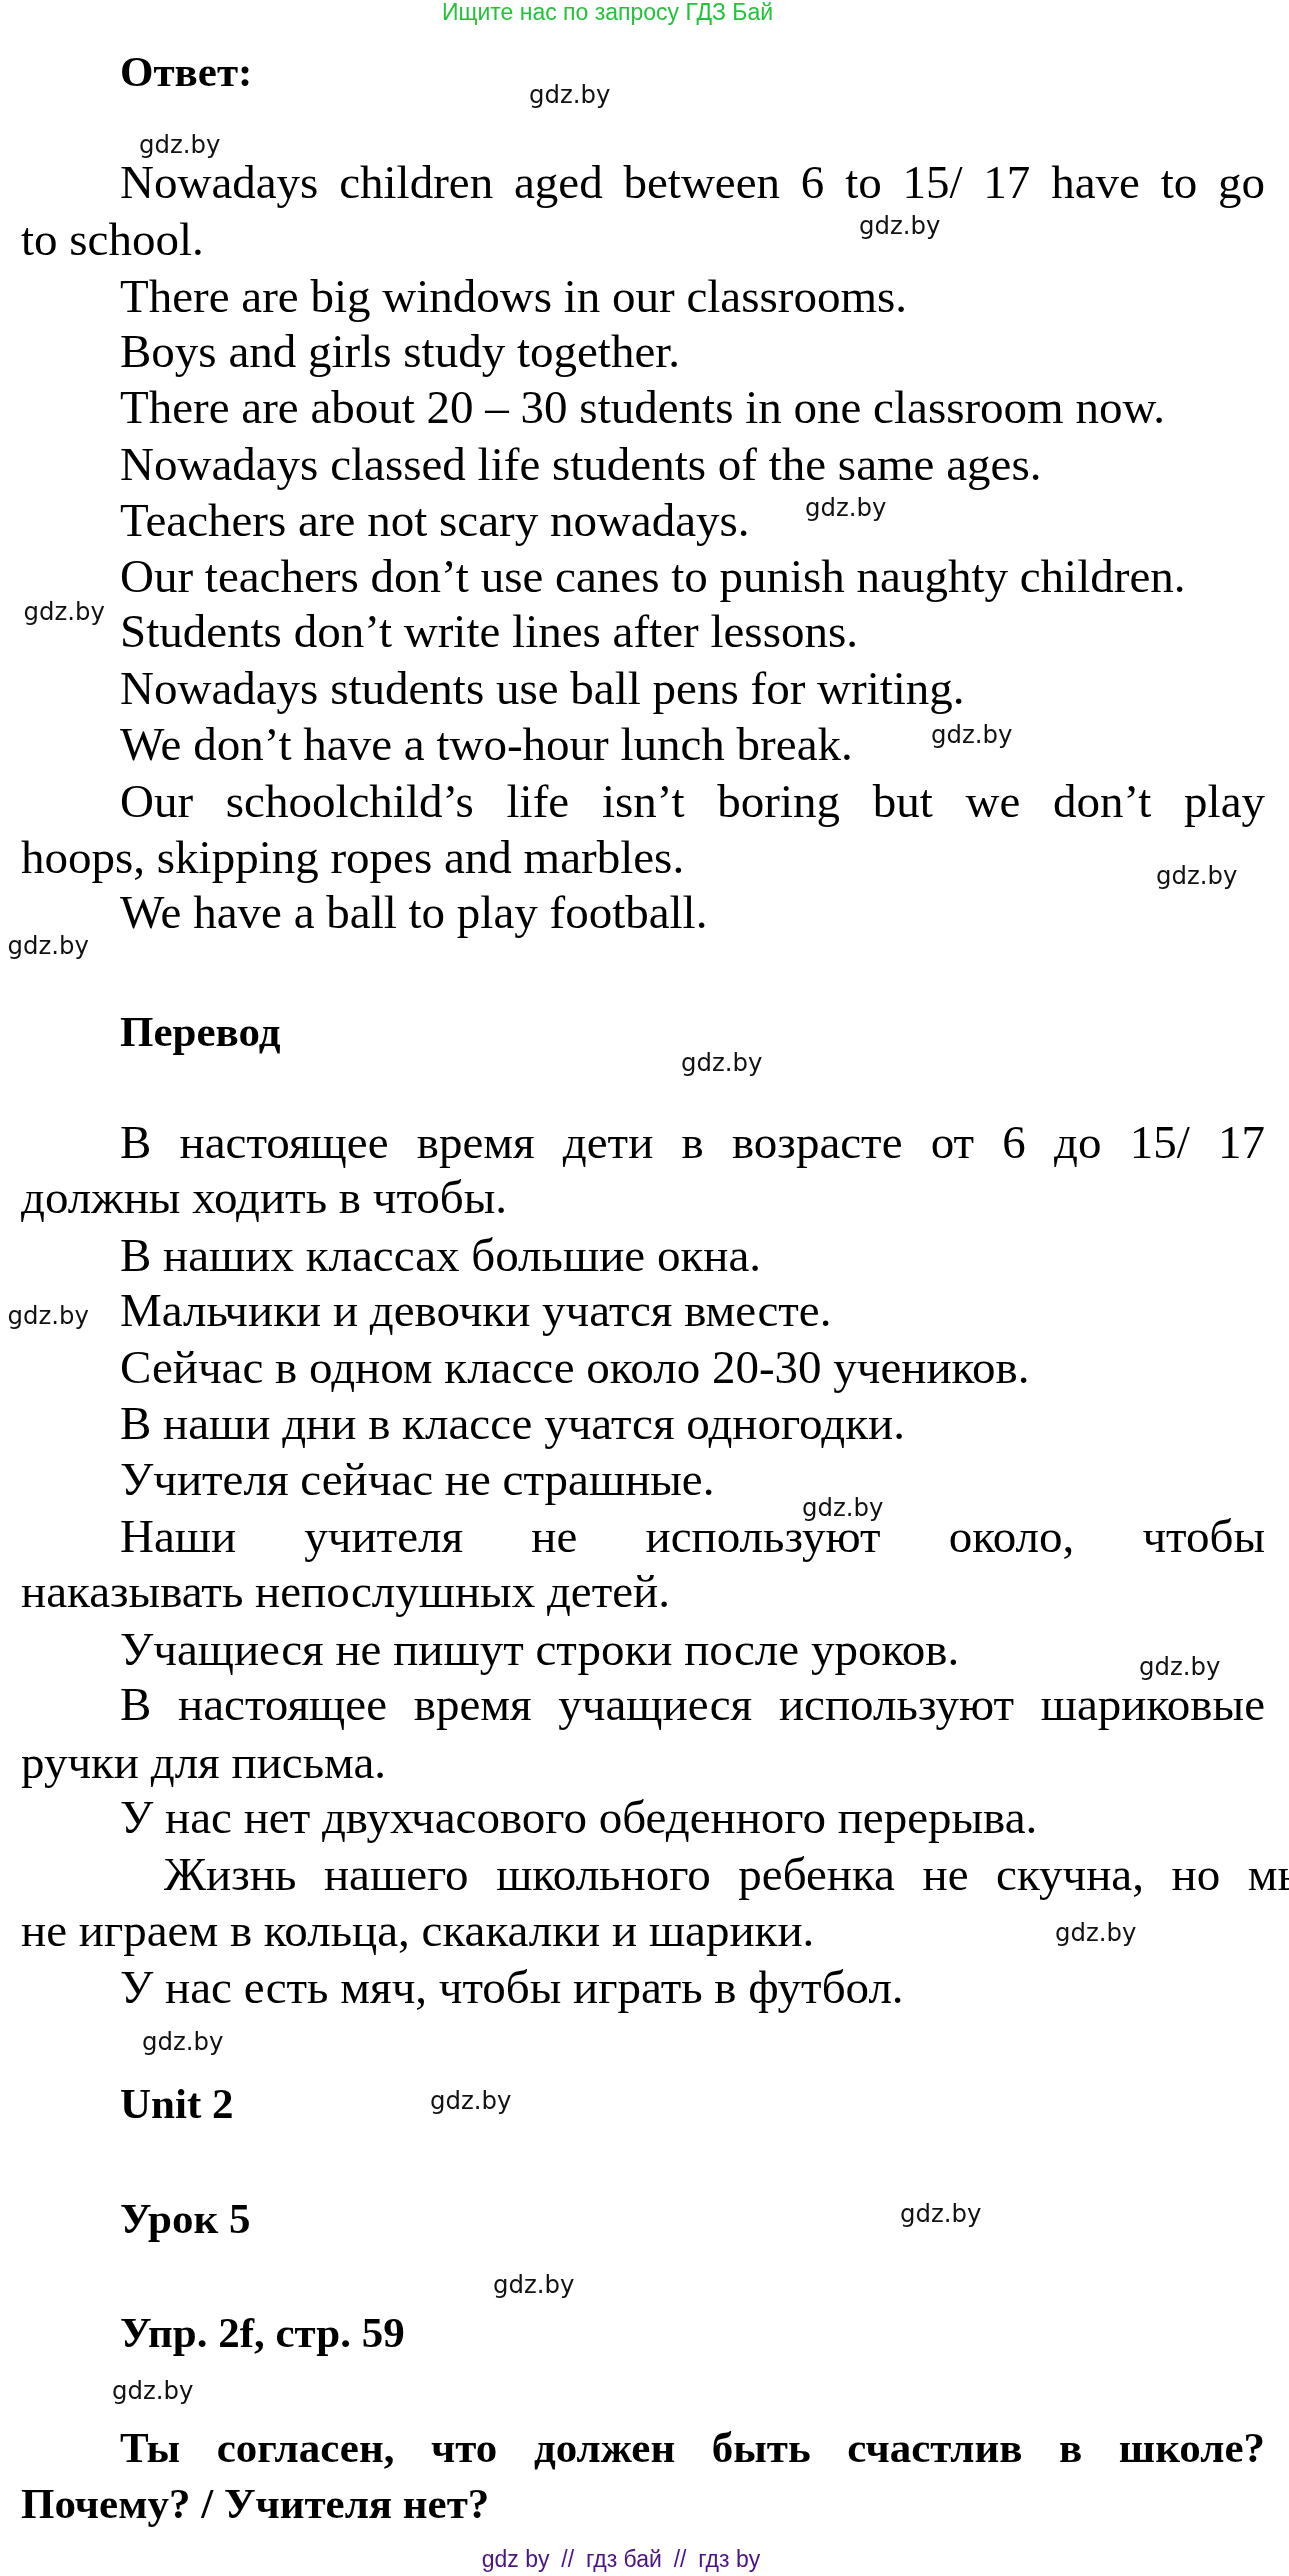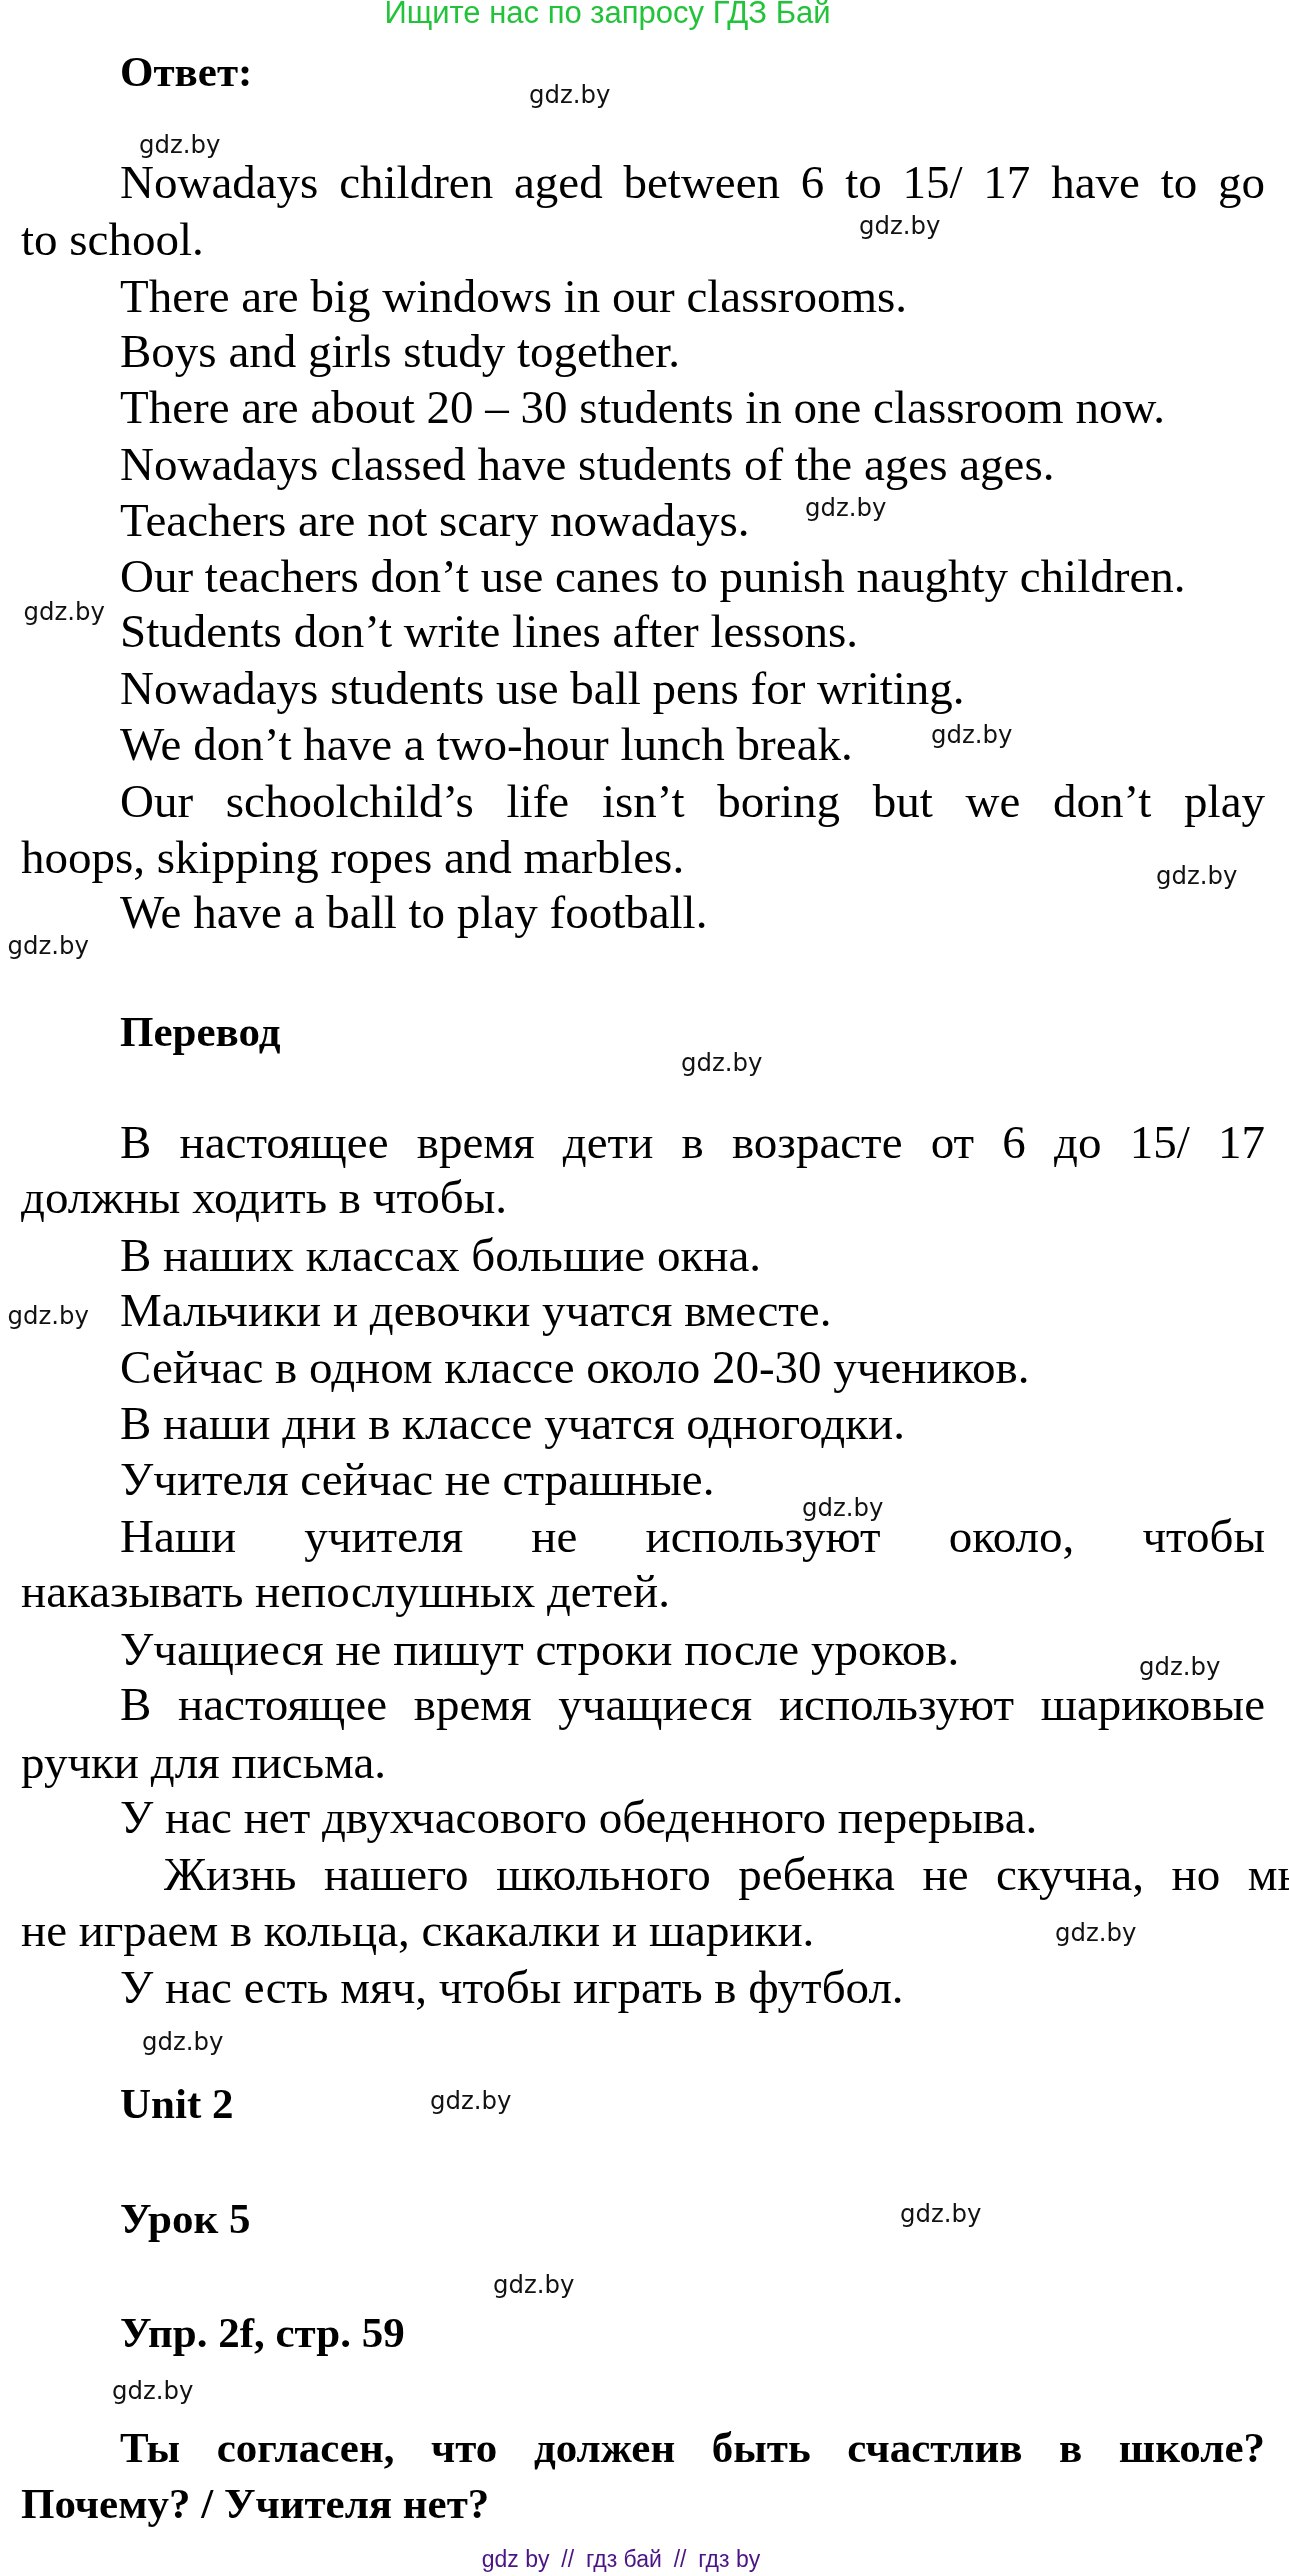--- a/index.html
+++ b/index.html
@@ -1,39 +1,39 @@
 <!DOCTYPE html>
 <html style="font-size:13.5px"><head>
 <meta charset="utf-8">
 <style>
   html, body { margin: 0; padding: 0; background: #ffffff; }
   body { width: 1290px; height: 2576px; position: relative; overflow: hidden; }
   .abs { position: absolute; white-space: nowrap; }
-  .banner { left: 0; width: 1215px; text-align: center; font-family: "Liberation Sans", sans-serif; font-size: 31px; line-height: 25px; }
+  .banner { left: 0; width: 1215px; text-align: center; font-family: "Liberation Sans", sans-serif; font-size: 23px; line-height: 25px; }
   .heading { font-family: "Liberation Serif", serif; font-weight: bold; font-size: 43px; line-height: 54px; color: #000; }
   .line { font-family: "Liberation Serif", serif; font-size: 47px; line-height: 56px; color: #000; }
   .just { left: 120px; width: 1145px; text-align: justify; text-align-last: justify; white-space: normal; }
   .just-b { left: 120px; width: 1145px; text-align: justify; text-align-last: justify; white-space: normal; }
   .wm { font-family: "DejaVu Sans", sans-serif; font-size: 24.4px; line-height: 27px; color: #111; }
   .footer { left: 0; width: 1242px; text-align: center; font-family: "Liberation Sans", sans-serif; font-size: 23px; line-height: 25px; }
   .footer span.sep { margin: 0 11.8px; }
 </style>
 </head>
 <body>
 
 <div class="abs banner" style="top:0px;color:#22c33a;">Ищите нас по запросу ГДЗ Бай</div>
 
 <div class="abs heading" style="left:120px;top:45px;">Ответ:</div>
 
 <div class="abs line just" style="top:154px;">Nowadays children aged between 6 to 15/ 17 have to go</div>
 <div class="abs line" style="left:21px;top:211px;">to school.</div>
 <div class="abs line" style="left:120px;top:268px;">There are big windows in our classrooms.</div>
 <div class="abs line" style="left:120px;top:323px;">Boys and girls study together.</div>
 <div class="abs line" style="left:120px;top:379px;">There are about 20 – 30 students in one classroom now.</div>
-<div class="abs line" style="left:120px;top:436px;">Nowadays classed have students of the ages ages.</div>
+<div class="abs line" style="left:120px;top:436px;">Nowadays classed life students of the same ages.</div>
 <div class="abs line" style="left:120px;top:492px;">Teachers are not scary nowadays.</div>
 <div class="abs line" style="left:120px;top:548px;">Our teachers don’t use canes to punish naughty children.</div>
 <div class="abs line" style="left:120px;top:603px;">Students don’t write lines after lessons.</div>
 <div class="abs line" style="left:120px;top:660px;">Nowadays students use ball pens for writing.</div>
 <div class="abs line" style="left:120px;top:716px;">We don’t have a two-hour lunch break.</div>
 <div class="abs line just" style="top:773px;">Our schoolchild’s life isn’t boring but we don’t play</div>
 <div class="abs line" style="left:21px;top:829px;text-align:center;">hoops, skipping ropes and marbles.</div>
 <div class="abs line" style="left:120px;top:884px;">We have a ball to play football.</div>
 
 <div class="abs heading" style="left:120px;top:1005px;">Перевод</div>

